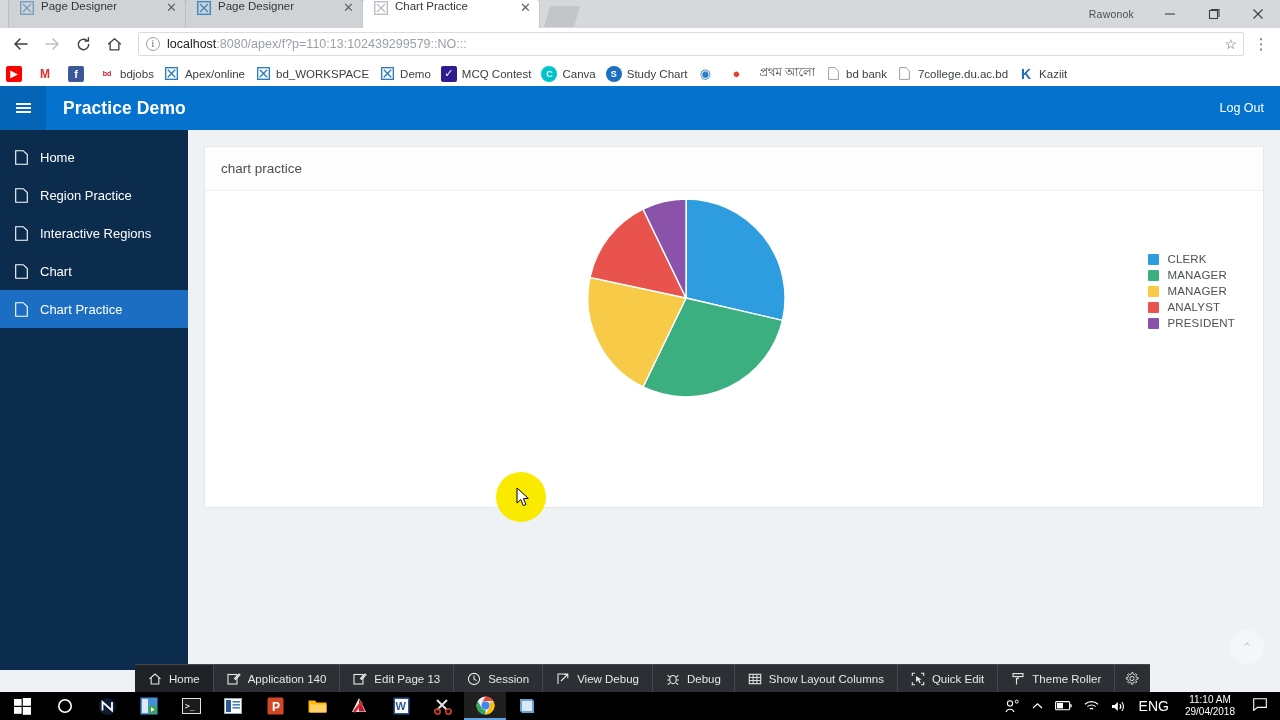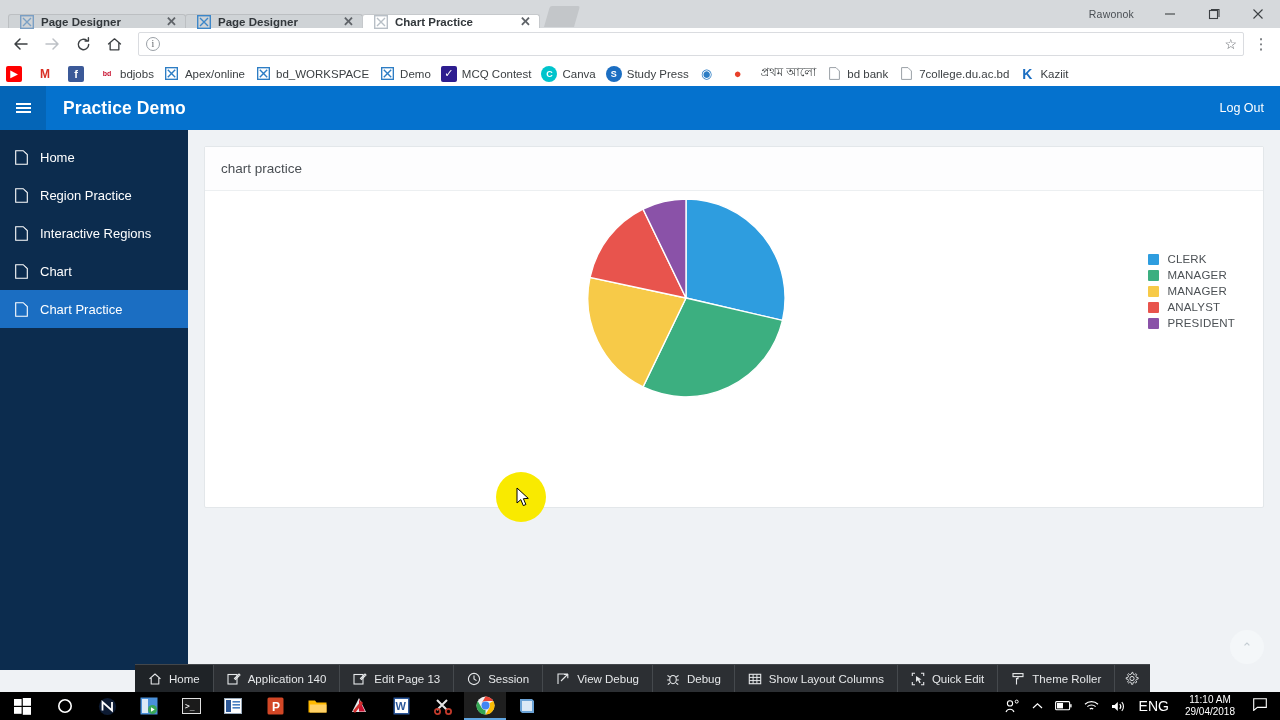--- a/index.html
+++ b/index.html
@@ -12,24 +12,24 @@
 
   
   .browser { width: 1280px; height: 692px; background: #ffffff; position: relative; }
 
   .tabstrip {
     height: 28px; background: #d6d9dc;
     display: flex; align-items: flex-end; padding-left: 8px;
     position: relative;
   }
   .tab {
-    height: 14px; width: 178px; display: flex; align-items: center;
+    height: 29px; width: 178px; display: flex; align-items: flex-start;
     padding: 0 6px 0 10px; position: relative; margin-right: -1px;
     border-top-left-radius: 3px; border-top-right-radius: 3px;
-    background: #cfd3d6; border: 1px solid #bcbfc2; border-bottom: none; font-weight: bold;
+    background: #cfd3d6; border: 1px solid #bcbfc2; border-bottom: none;
   }
   .tab.active { background: #ffffff; border-color: #c6c9cc; z-index: 3; }
   .tab-favicon {
     width: 15px; height: 15px; flex: 0 0 15px; margin-right: 7px;
     display: flex; align-items: center; justify-content: center;
   }
   .tab-title {
     font-size: 11.5px; color: #32373b; flex: 1 1 auto;
     white-space: nowrap; overflow: hidden; text-overflow: ellipsis;
   }
@@ -315,20 +315,21 @@
         </svg>
     </span>
     <span class="navbtn">
       <svg width="17" height="17" viewBox="0 0 18 18">
           <path d="M2.6 8.4 L9 3 L15.4 8.4 M4.4 7.4 V14.6 H13.6 V7.4" fill="none" stroke="#3c4043" stroke-width="1.4" stroke-linecap="round" stroke-linejoin="round"></path>
         </svg>
     </span>
 
     <div class="omnibox">
       <span class="omni-info">i</span>
+      <span class="omni-url"><b>localhost</b><span>:8080/apex/f?p=110:13:102439299579::NO:::</span></span>
       <span class="omni-star">☆</span>
     </div>
     <span class="menu-dots">⋮</span>
   </div>
 
   <div class="bookmarks">
     <div class="bm">
         <span class="bm-ico" style="background:#ff0000;color:#fff;">▶</span>
       </div>
     <div class="bm">
@@ -371,21 +372,21 @@
     <div class="bm">
       <span class="bm-ico" style="background:#2d1d8f;color:#fff;font-size:11px;">✓</span>
       <span class="bm-label">MCQ Contest</span>
     </div>
     <div class="bm">
       <span class="bm-ico" style="background:#00c4cc;color:#fff;border-radius:50%;font-weight:bold;font-size:9px;">C</span>
       <span class="bm-label">Canva</span>
     </div>
     <div class="bm">
       <span class="bm-ico" style="background:#1b6ec2;color:#fff;border-radius:50%;font-weight:bold;font-size:9px;">S</span>
-      <span class="bm-label">Study Press</span>
+      <span class="bm-label">Study Chart</span>
     </div>
     <div class="bm">
         <span class="bm-ico" style="color:#2d7dc4;font-size:13px;">◉</span>
       </div>
     <div class="bm">
         <span class="bm-ico" style="color:#e8402a;font-size:13px;">●</span>
       </div>
     <div class="bm">
       <span class="bm-label">প্রথম আলো</span>
     </div>

